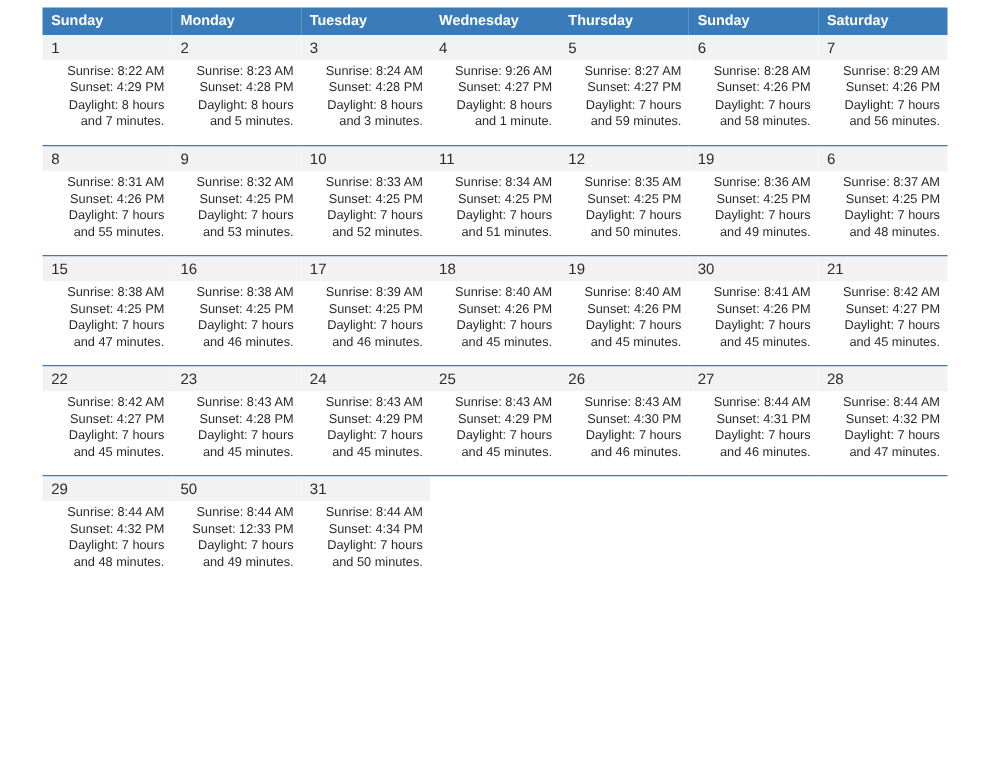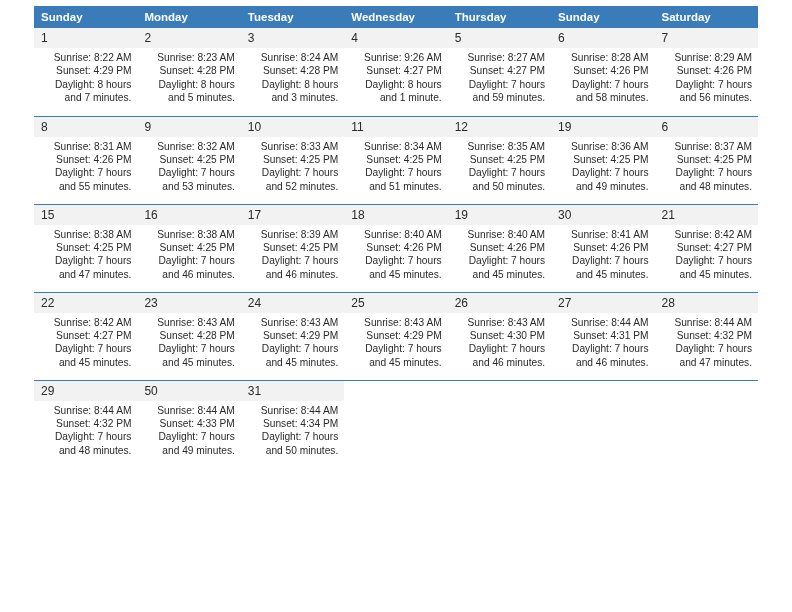--- a/index.html
+++ b/index.html
@@ -416,21 +416,21 @@
               <div class="evline">Sunrise: 8:44 AM</div>
               <div class="evline">Sunset: 4:32 PM</div>
               <div class="evline">Daylight: 7 hours</div>
               <div class="evline">and 48 minutes.</div>
             </div>
           </td>
           <td>
             <div class="daynum">50</div>
             <div class="events">
               <div class="evline">Sunrise: 8:44 AM</div>
-              <div class="evline">Sunset: 4:33 PM</div>
+              <div class="evline">Sunset: 12:33 PM</div>
               <div class="evline">Daylight: 7 hours</div>
               <div class="evline">and 49 minutes.</div>
             </div>
           </td>
           <td>
             <div class="daynum">31</div>
             <div class="events">
               <div class="evline">Sunrise: 8:44 AM</div>
               <div class="evline">Sunset: 4:34 PM</div>
               <div class="evline">Daylight: 7 hours</div>

